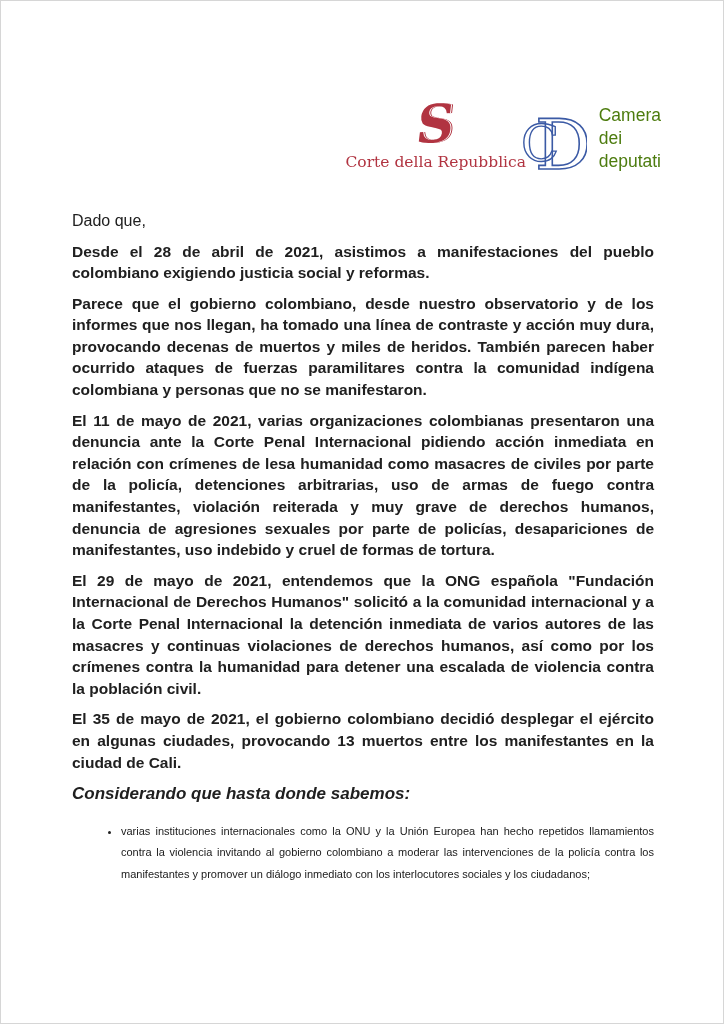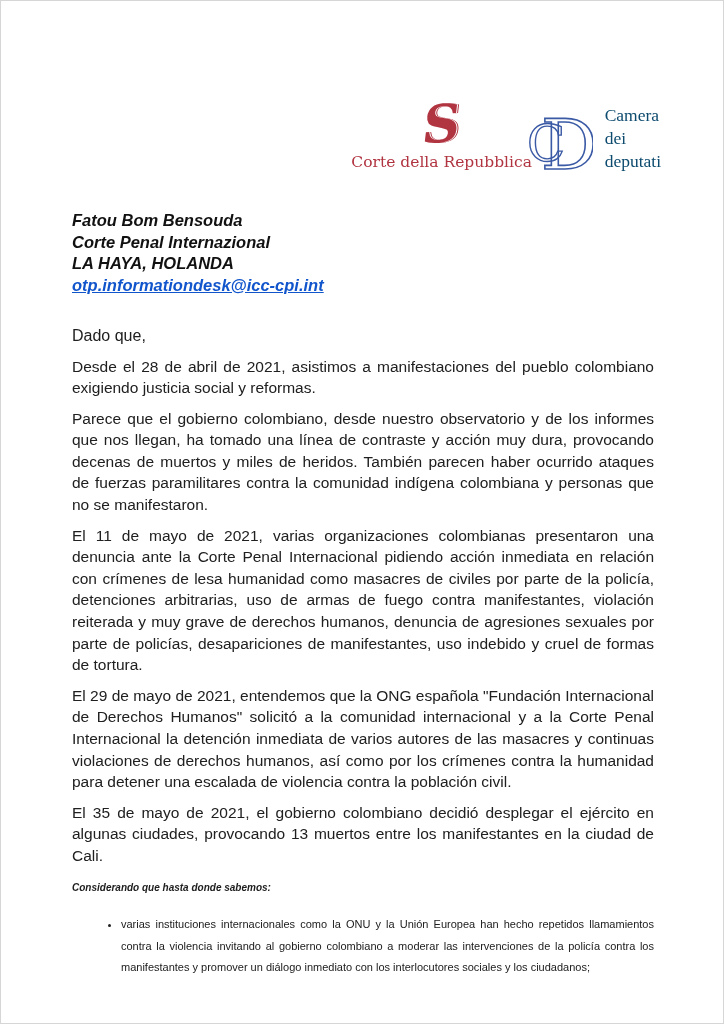--- a/index.html
+++ b/index.html
@@ -53,24 +53,24 @@
   .camera-block {
     display: flex;
     align-items: flex-start;
     gap: 12px;
   }
   .camera-monogram-svg {
     display: block;
     margin-top: 6px;
   }
   .camera-label {
-    font-family: Liberation Serif, serif;
+    font-family: Liberation Sans, sans-serif;
     font-size: 17.5px;
     line-height: 23px;
-    color: #0c4a6e;
+    color: #4d7c0f;
     white-space: pre-line;
     padding-top: 5px;
   }
 
   
   .letter-main {
     margin: 31px 69px 0 71px;
   }
   .recipient {
     font-weight: bold;
@@ -86,24 +86,25 @@
   .salutation {
     margin: 29px 0 0 0;
     font-size: 16px;
     line-height: 21.5px;
   }
   .body-par {
     margin: 9px 0 0 0;
     font-size: 15.5px;
     line-height: 21.6px;
     text-align: justify;
+    font-weight: bold;
   }
   .considerando {
     margin: 10px 0 16px 0;
-    font-size: 10px;
+    font-size: 17px;
     line-height: 21.5px;
     font-weight: bold;
     font-style: italic;
   }
   .bullet-list {
     margin: 9px 0 0 0;
     padding: 0 0 0 49px;
   }
   .bullet-list li {
     margin: 0 0 21px 0;
@@ -128,28 +129,20 @@
         <text x="0" y="56" font-family="DejaVu Serif, serif" font-size="50" fill="none" stroke="#3b5aa5" stroke-width="1.4">C</text>
       </svg>
       <div class="camera-label">Camera
 dei
 deputati</div>
     </div>
   </header>
 
   <main class="letter-main">
 
-    <div class="recipient">
-      <div>Fatou Bom Bensouda</div>
-      <div>Corte Penal Internazional</div>
-      <div>LA HAYA, HOLANDA</div>
-      <div class="recipient-email">
-        <a href="#">otp.informationdesk@icc-cpi.int</a>
-      </div>
-    </div>
 
     <p class="salutation">Dado que,</p>
 
     <p class="body-par">Desde el 28 de abril de 2021, asistimos a manifestaciones del pueblo colombiano exigiendo justicia social y reformas.</p>
     <p class="body-par">Parece que el gobierno colombiano, desde nuestro observatorio y de los informes que nos llegan, ha tomado una línea de contraste y acción muy dura, provocando decenas de muertos y miles de heridos. También parecen haber ocurrido ataques de fuerzas paramilitares contra la comunidad indígena colombiana y personas que no se manifestaron.</p>
     <p class="body-par">El 11 de mayo de 2021, varias organizaciones colombianas presentaron una denuncia ante la Corte Penal Internacional pidiendo acción inmediata en relación con crímenes de lesa humanidad como masacres de civiles por parte de la policía, detenciones arbitrarias, uso de armas de fuego contra manifestantes, violación reiterada y muy grave de derechos humanos, denuncia de agresiones sexuales por parte de policías, desapariciones de manifestantes, uso indebido y cruel de formas de tortura.</p>
     <p class="body-par">El 29 de mayo de 2021, entendemos que la ONG española "Fundación Internacional de Derechos Humanos" solicitó a la comunidad internacional y a la Corte Penal Internacional la detención inmediata de varios autores de las masacres y continuas violaciones de derechos humanos, así como por los crímenes contra la humanidad para detener una escalada de violencia contra la población civil.</p>
     <p class="body-par">El 35 de mayo de 2021, el gobierno colombiano decidió desplegar el ejército en algunas ciudades, provocando 13 muertos entre los manifestantes en la ciudad de Cali.</p>
 
     <p class="considerando">Considerando que hasta donde sabemos:</p>

